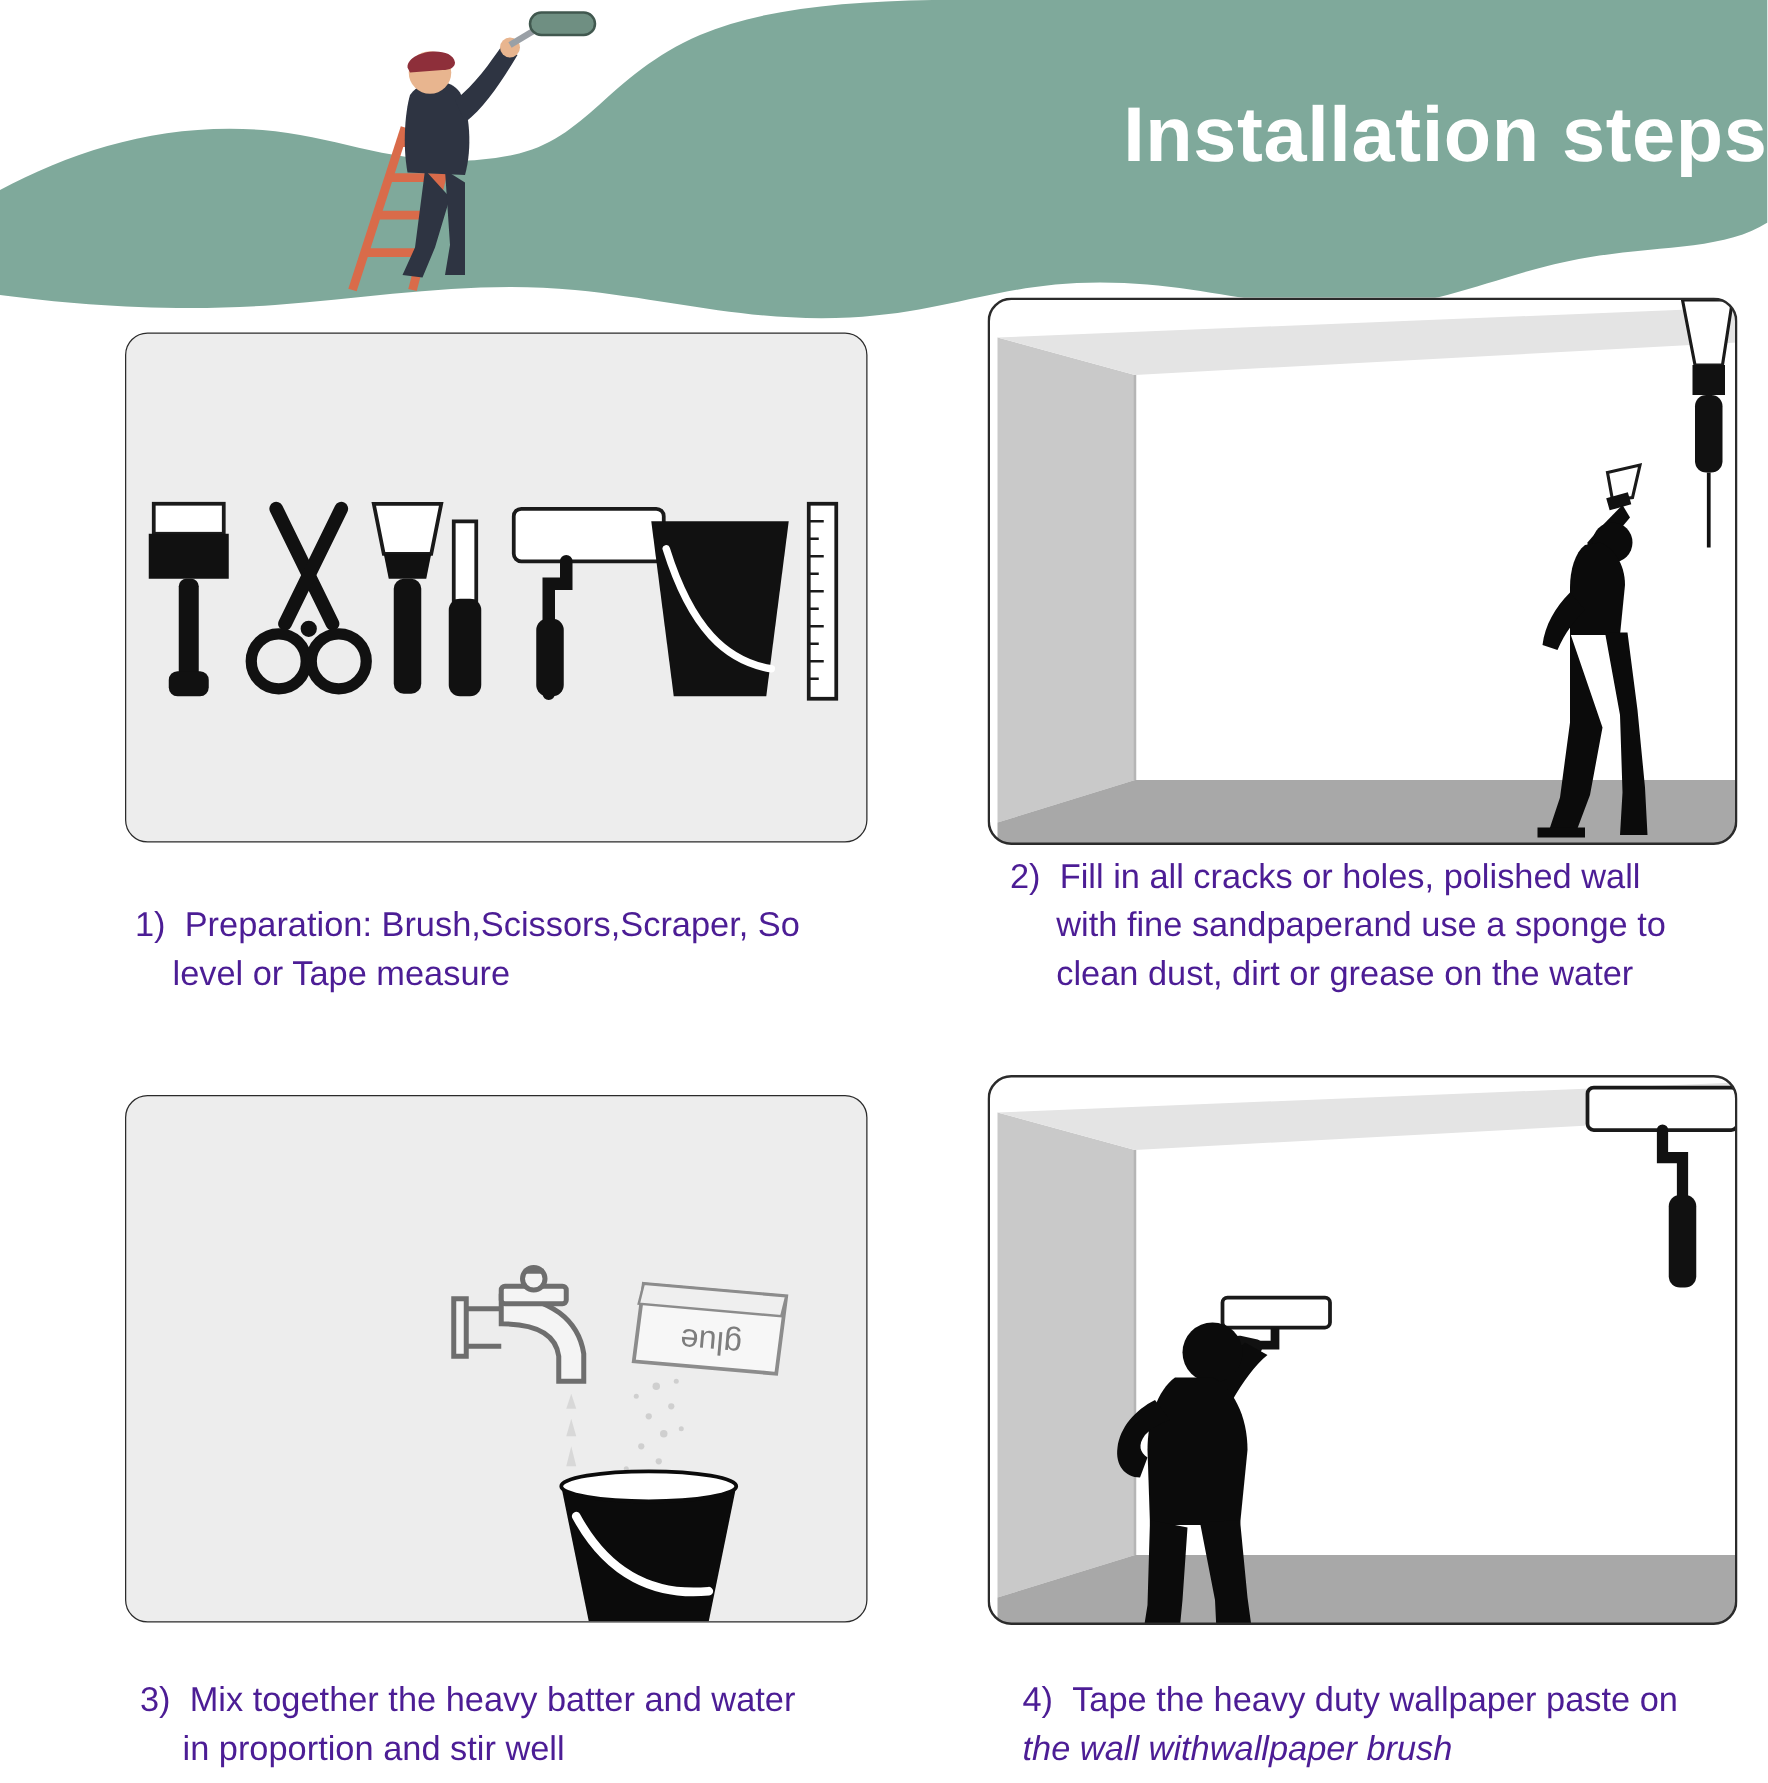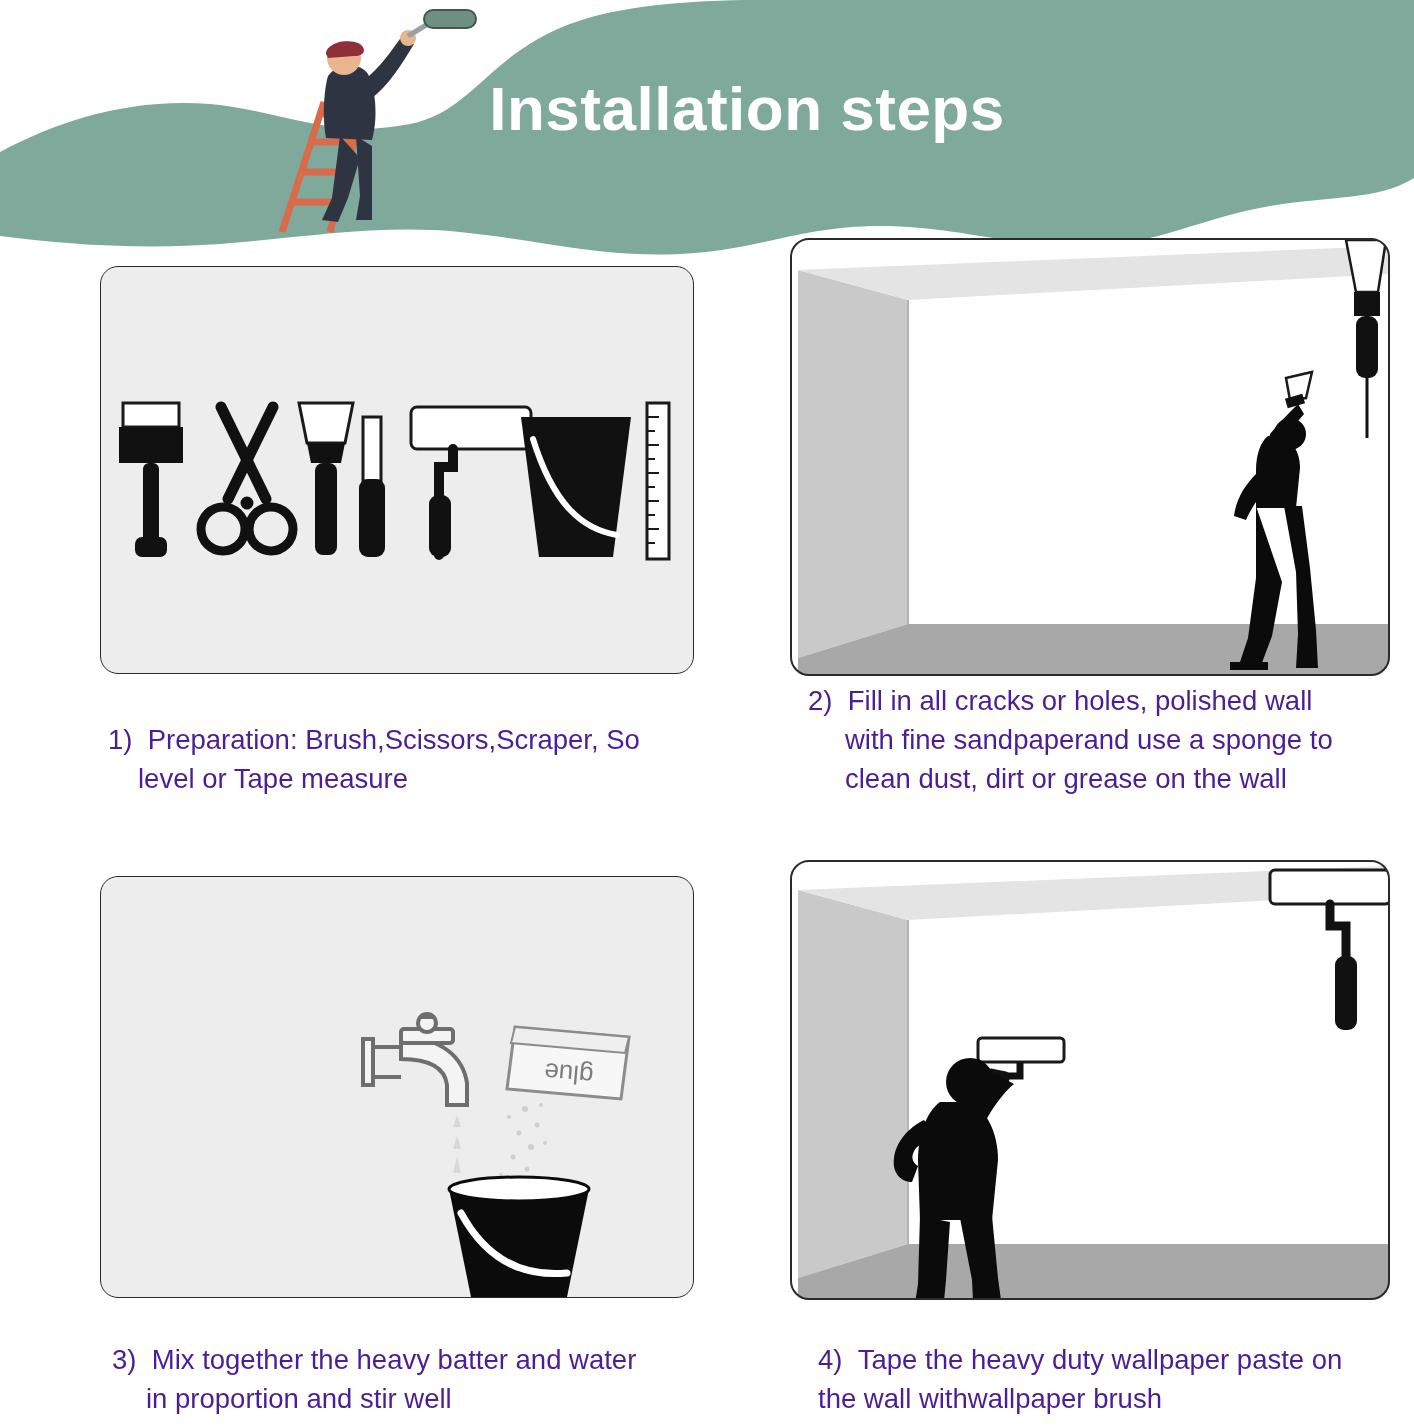--- a/index.html
+++ b/index.html
@@ -27,21 +27,21 @@
   .header-svg {
     position: absolute;
     left: 0;
     top: 0;
   }
   .header-title {
     position: absolute;
     left: 0;
     top: 78px;
     width: 1414px;
-    text-align: center;
+    text-align: right;
     font-size: 62px;
     font-weight: 700;
     color: #ffffff;
     letter-spacing: 0.5px;
     line-height: 1;
     padding-left: 80px;
     box-sizing: border-box;
   }
 
   
@@ -72,21 +72,21 @@
     line-height: 1.42;
     color: #4c1d95;
     font-family: "Liberation Sans", sans-serif;
   }
   .cap-1 { left: 108px; top: 720px; width: 600px; }
   .cap-2 { left: 808px; top: 681px; width: 590px; }
   .cap-3 { left: 112px; top: 1340px; width: 580px; }
   .cap-4 { left: 818px; top: 1340px; width: 580px; }
   .cap-1 .l2, .cap-1 .l3 { display: block; padding-left: 30px; }
   .cap-3 .l2 { display: block; padding-left: 34px; }
-  .cap-4 .l2 { display: block; }
+  .cap-4 .l2 { display: block; font-style: italic; }
   .cap-2 .l2, .cap-2 .l3 { display: block; margin-left: 37px; }
 </style>
 </head>
 <body>
 
 <div class="header">
   <svg class="header-svg" width="1414" height="262" viewBox="0 0 1414 262">
     <path d="M0,152 C60,120 130,98 210,104 C280,110 330,140 410,124 C470,112 486,60 560,28 C640,-6 760,0 900,0 L1414,0 L1414,178 C1380,200 1330,196 1270,206 C1200,218 1160,244 1090,246 C1010,248 960,226 880,226 C800,226 760,250 680,254 C600,258 540,240 460,232 C380,224 300,238 220,244 C140,250 60,244 0,236 Z" fill="#7fa99b"></path>
   </svg>
 
@@ -229,21 +229,21 @@
       </g>
     </g>
     <rect x="1" y="1" width="598" height="436" rx="18" fill="none" stroke="#2b2b2b" stroke-width="2"></rect>
   </svg>
 </div>
 
 <div class="caption cap-2">
   <span>2)</span>
   &nbsp;<span>Fill in all cracks or holes, polished wall</span>
   <span class="l2">with fine  sandpaperand use a sponge to</span>
-  <span class="l3">clean dust, dirt or grease on the wall</span>
+  <span class="l3">clean dust, dirt or grease on the water</span>
 </div>
 
 <div class="panel panel-3">
   <svg width="592" height="420" viewBox="0 0 592 420">
 
     <g fill="none" stroke="#6e6e6e" stroke-width="4">
       <path d="M266,170 L266,200 L300,200"></path>
       <path d="M266,170 L300,170"></path>
       <rect x="262" y="162" width="10" height="46" fill="#f4f4f4"></rect>
       <path d="M300,160 C340,160 362,180 366,206 L366,228 L346,228 L346,208 C344,192 330,182 300,182 Z" fill="#f4f4f4"></path>

